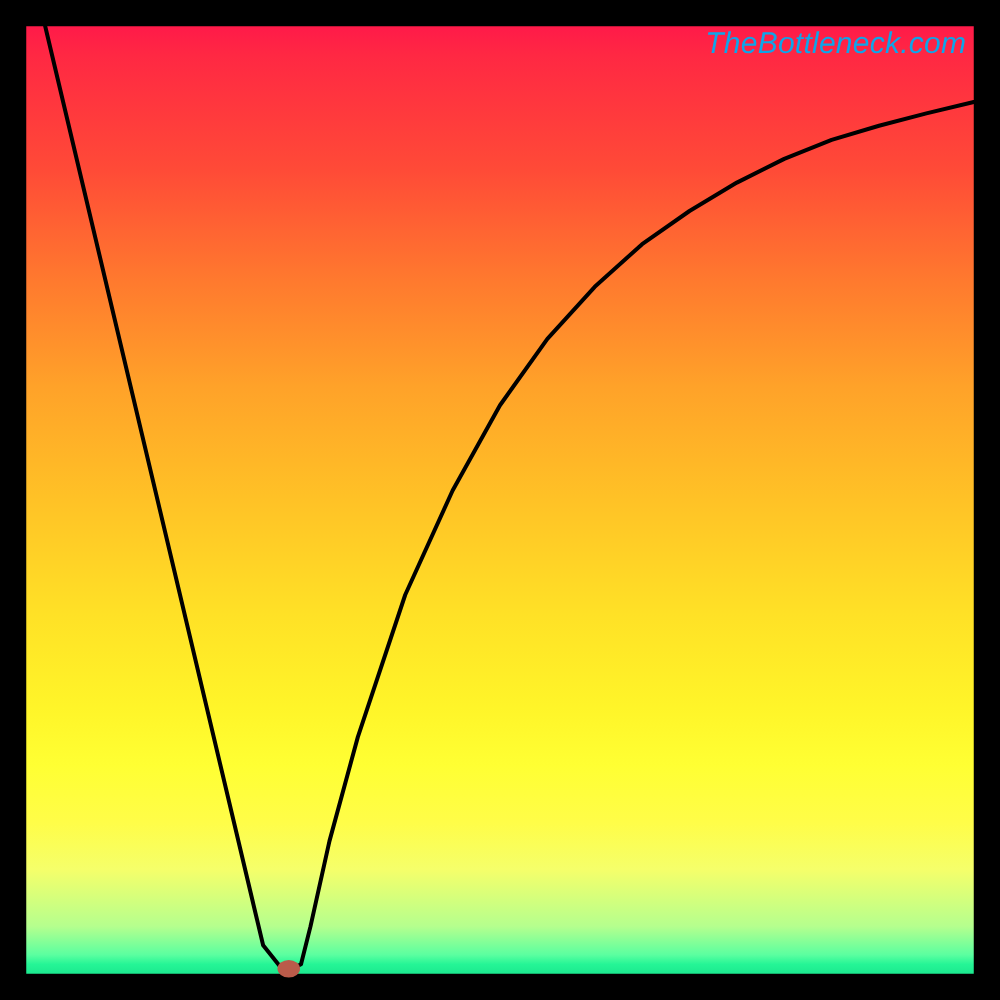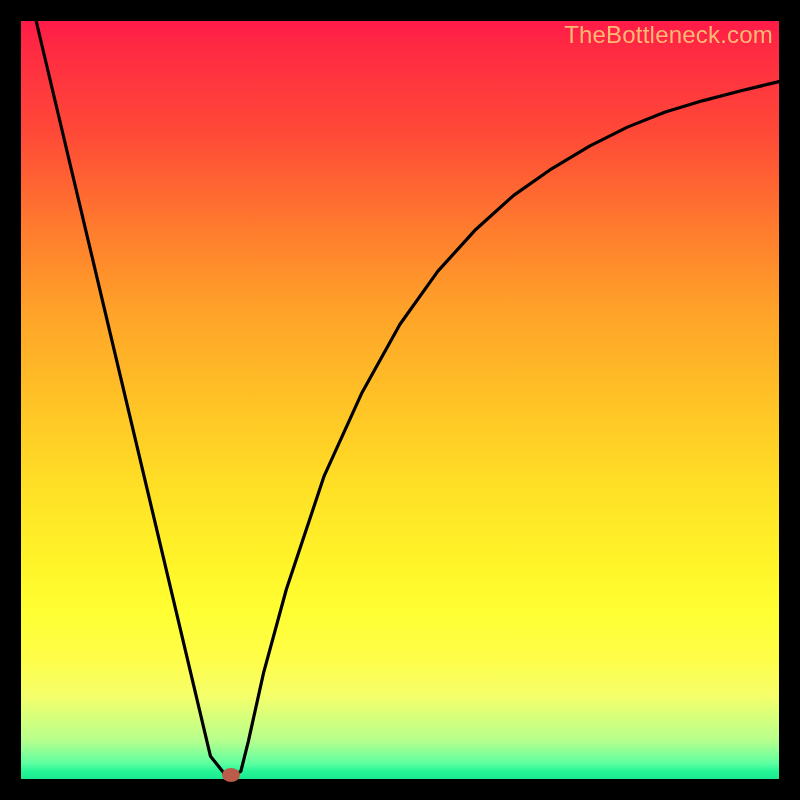--- a/index.html
+++ b/index.html
@@ -40,25 +40,26 @@
       #b5ff8e 95%,
       #5bffa0 98%,
       #25f596 99%,
       #1ce98f 100%
     );
   }
   .watermark {
     position: absolute;
     top: 0px;
     right: 6px;
-    color: #fdba74;
+    color: #0ea5e9;
     font-size: 24px;
     font-weight: 400;
     letter-spacing: 0.2px;
     user-select: none;
+    font-style: italic;
   }
   svg.curve {
     position: absolute;
     left: 0;
     top: 0;
     width: 758px;
     height: 758px;
     overflow: visible;
   }
   .marker {

